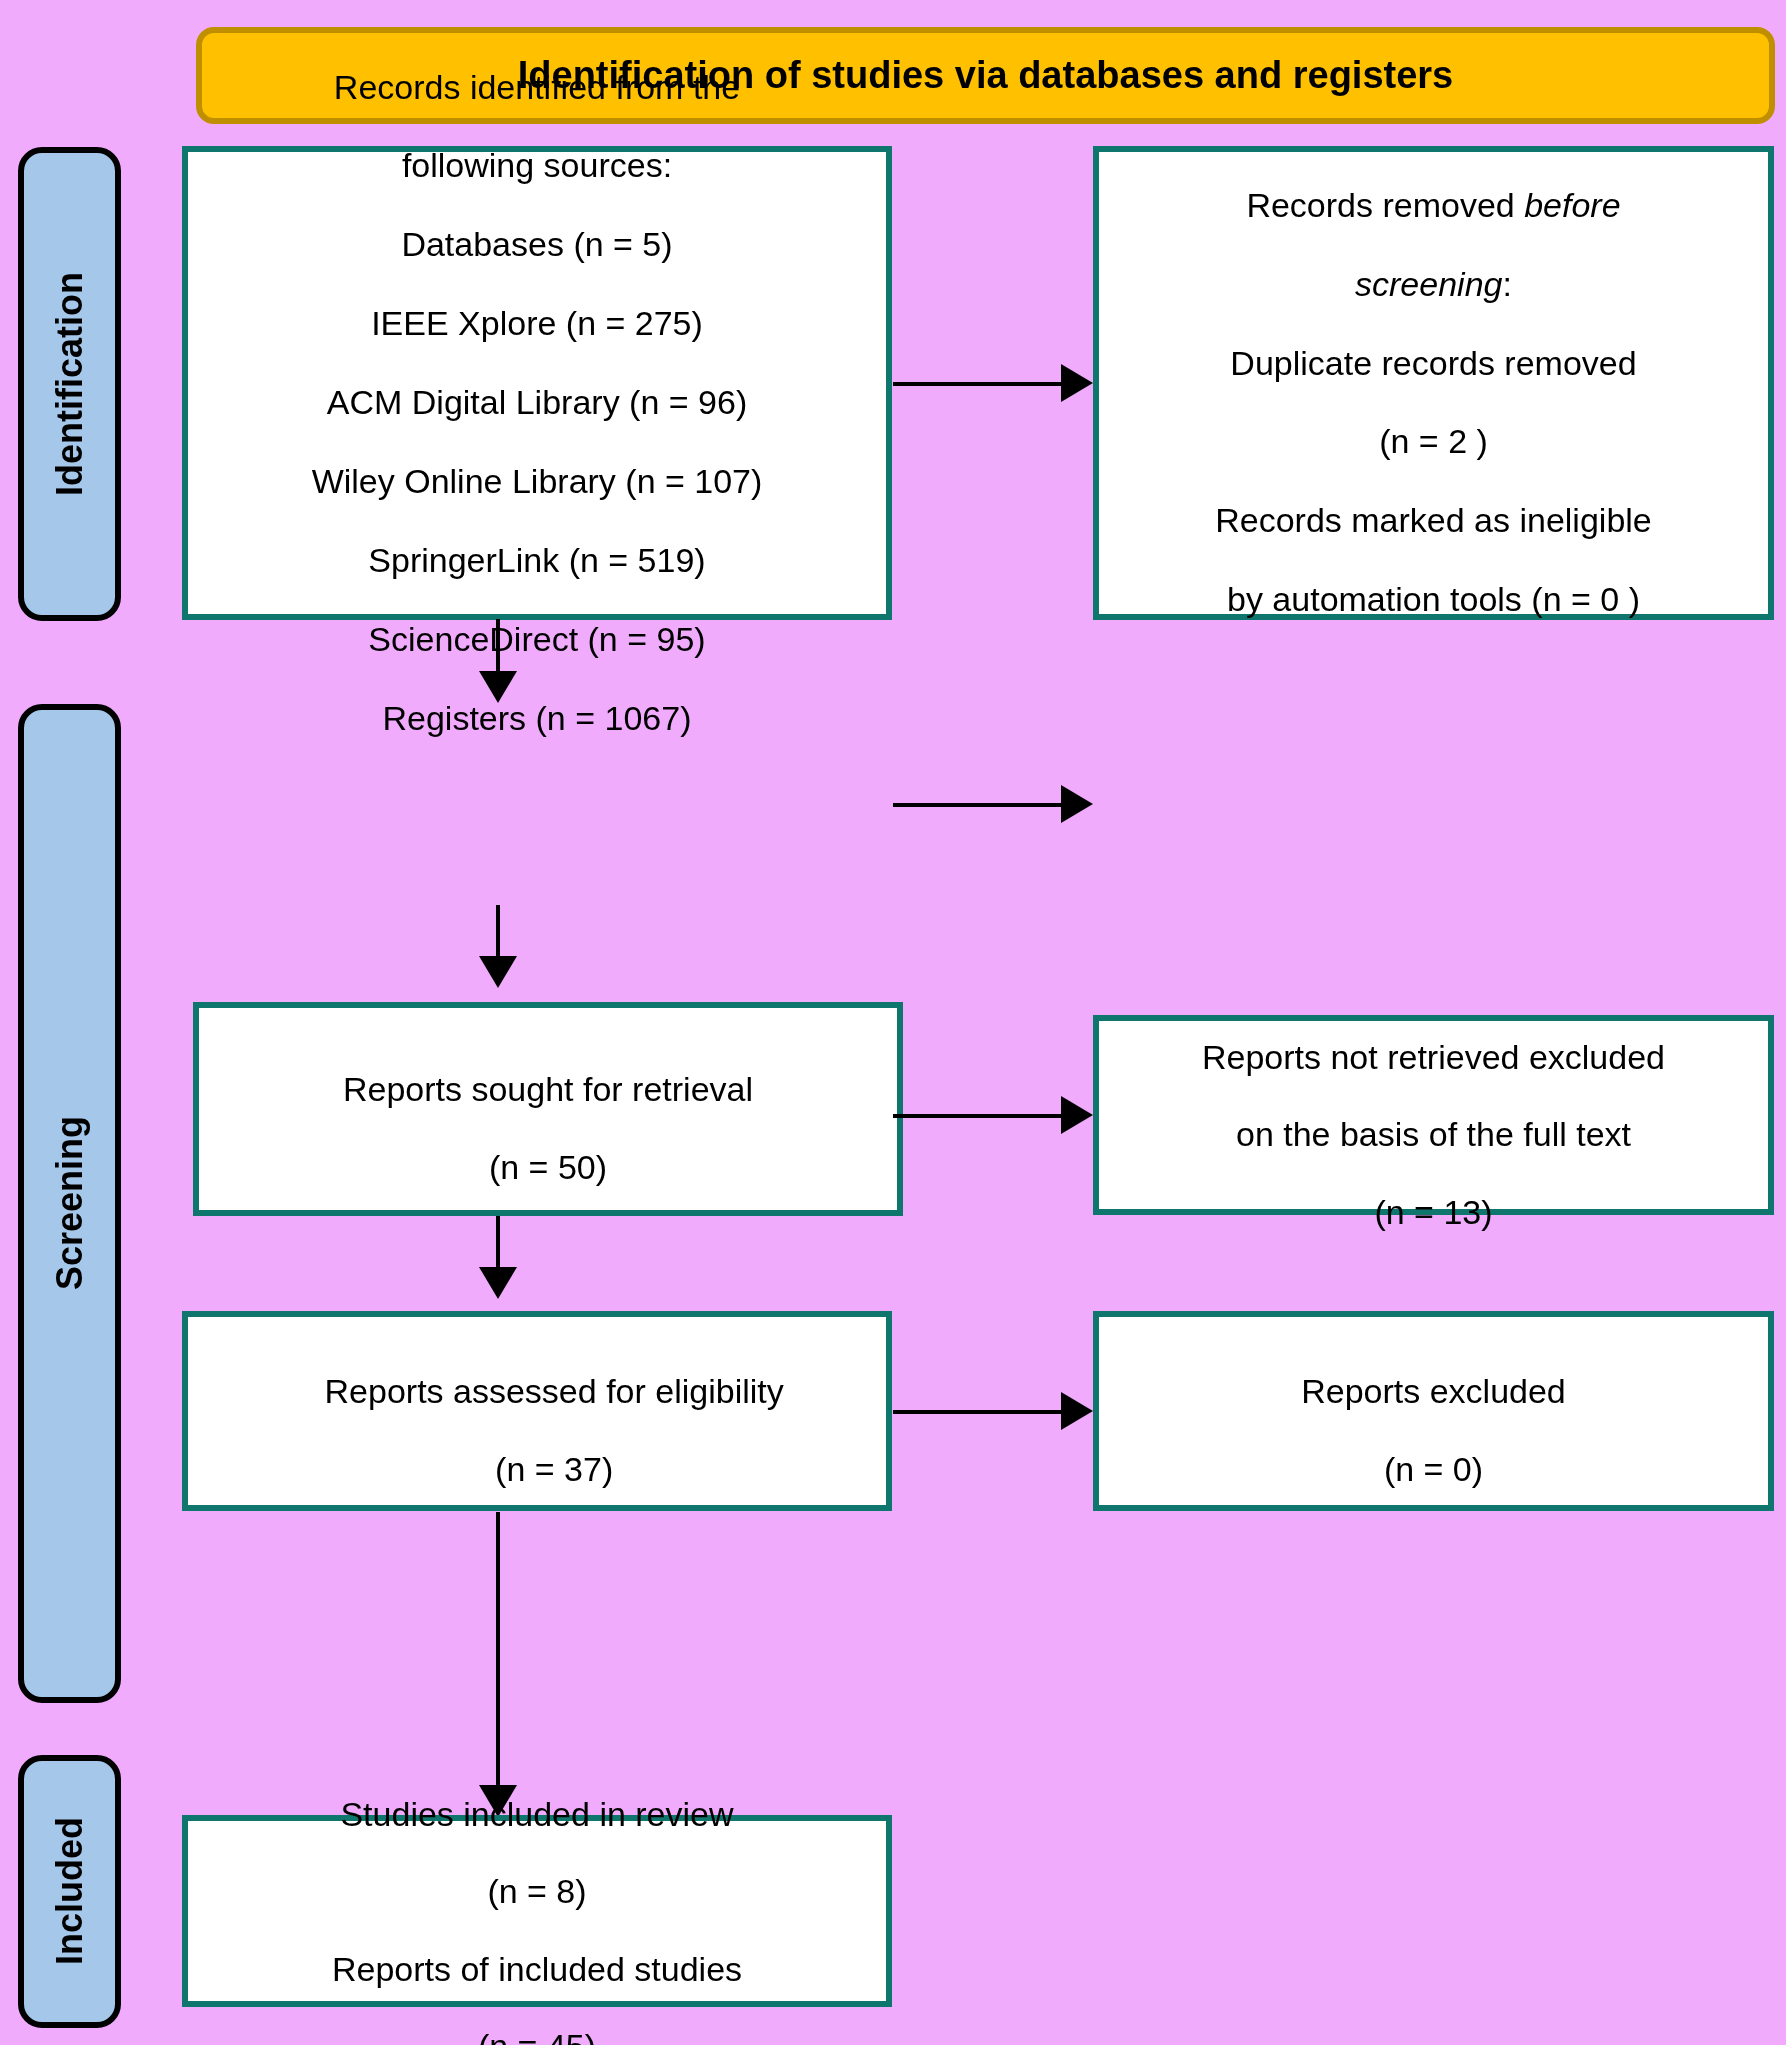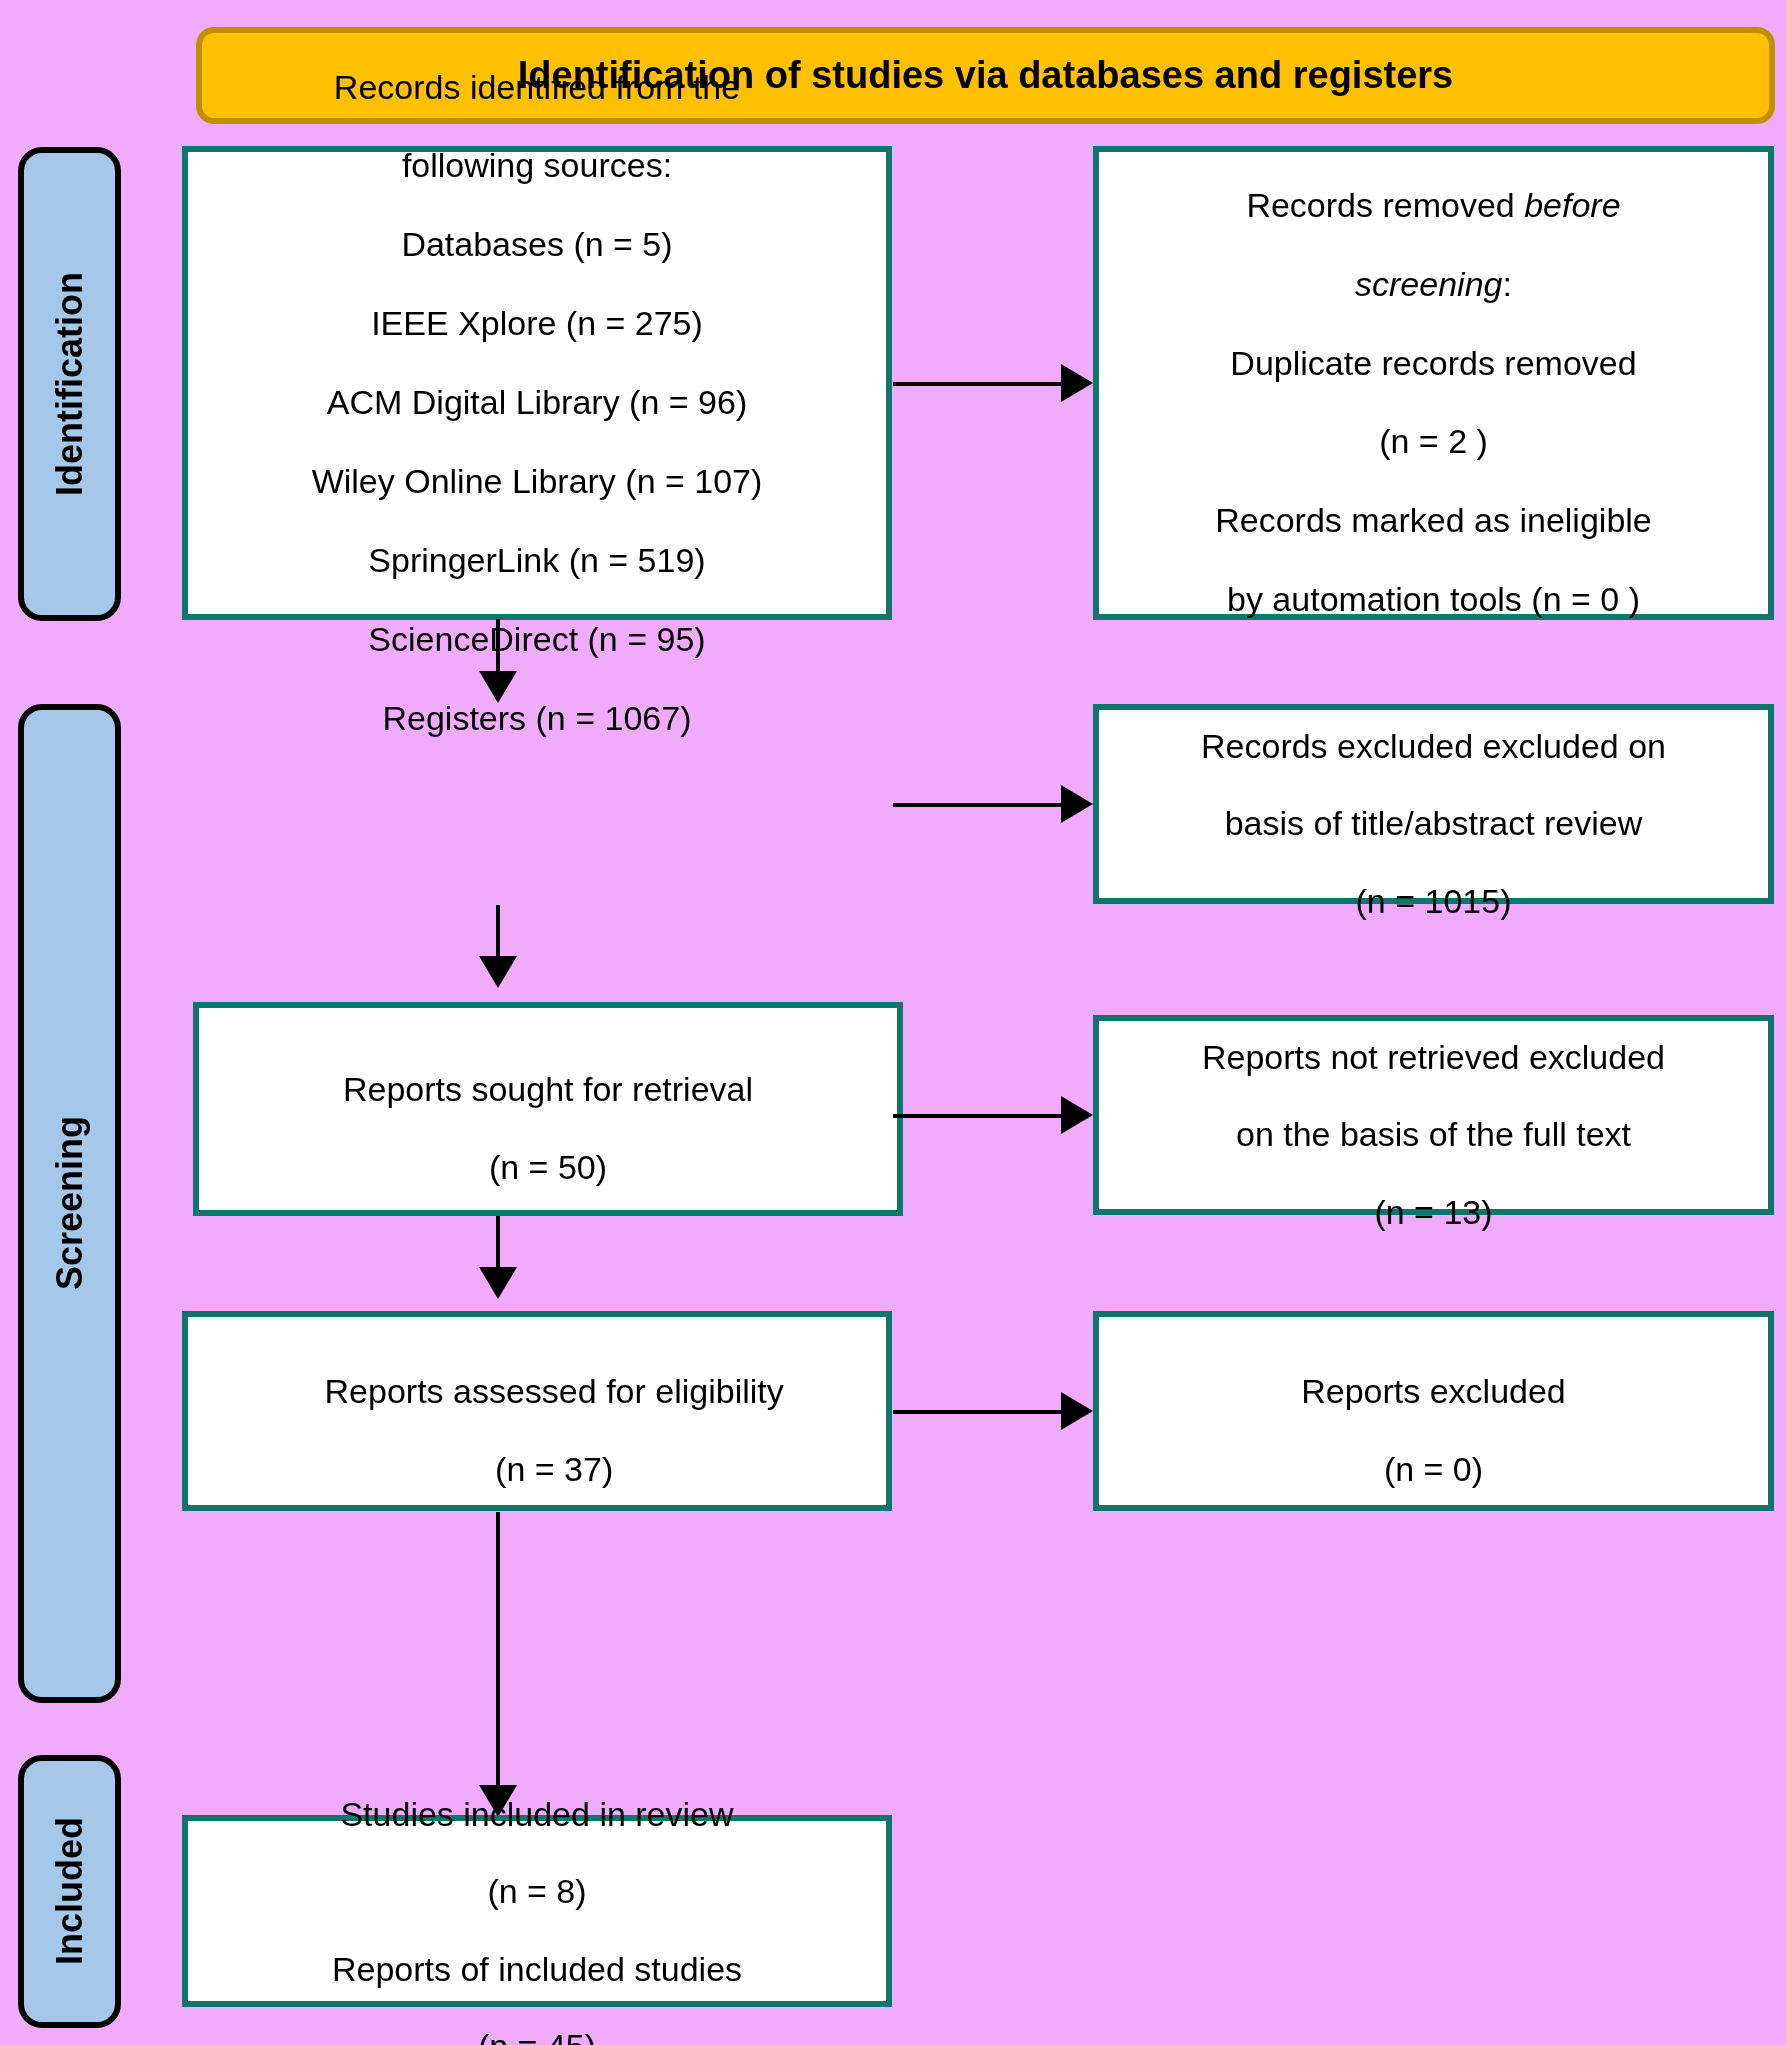--- a/index.html
+++ b/index.html
@@ -160,27 +160,20 @@
     </div>
   </div>
 
   <div class="h-line" style="left:893px; top:382px; width:169px;"></div>
   <div class="h-arrowhead" style="left:1061px; top:364px;"></div>
 
   <div class="v-line" style="left:496px; top:619px; height:56px;"></div>
   <div class="v-arrowhead" style="left:479px; top:671px;"></div>
 
 
-  <div class="pbox" style="left:1093px; top:704px; width:681px; height:200px;">
-    <div class="pbox-text">
-      <span>Records excluded excluded on</span><br>
-      <span>basis of title/abstract review</span><br>
-      <span>(n = 1015)</span>
-    </div>
-  </div>
 
   <div class="h-line" style="left:893px; top:803px; width:169px;"></div>
   <div class="h-arrowhead" style="left:1061px; top:785px;"></div>
 
   <div class="v-line" style="left:496px; top:905px; height:56px;"></div>
   <div class="v-arrowhead" style="left:479px; top:956px;"></div>
 
   <div class="pbox" style="left:193px; top:1002px; width:710px; height:214px;">
     <div class="pbox-text">
       <span>Reports sought for retrieval</span><br>

